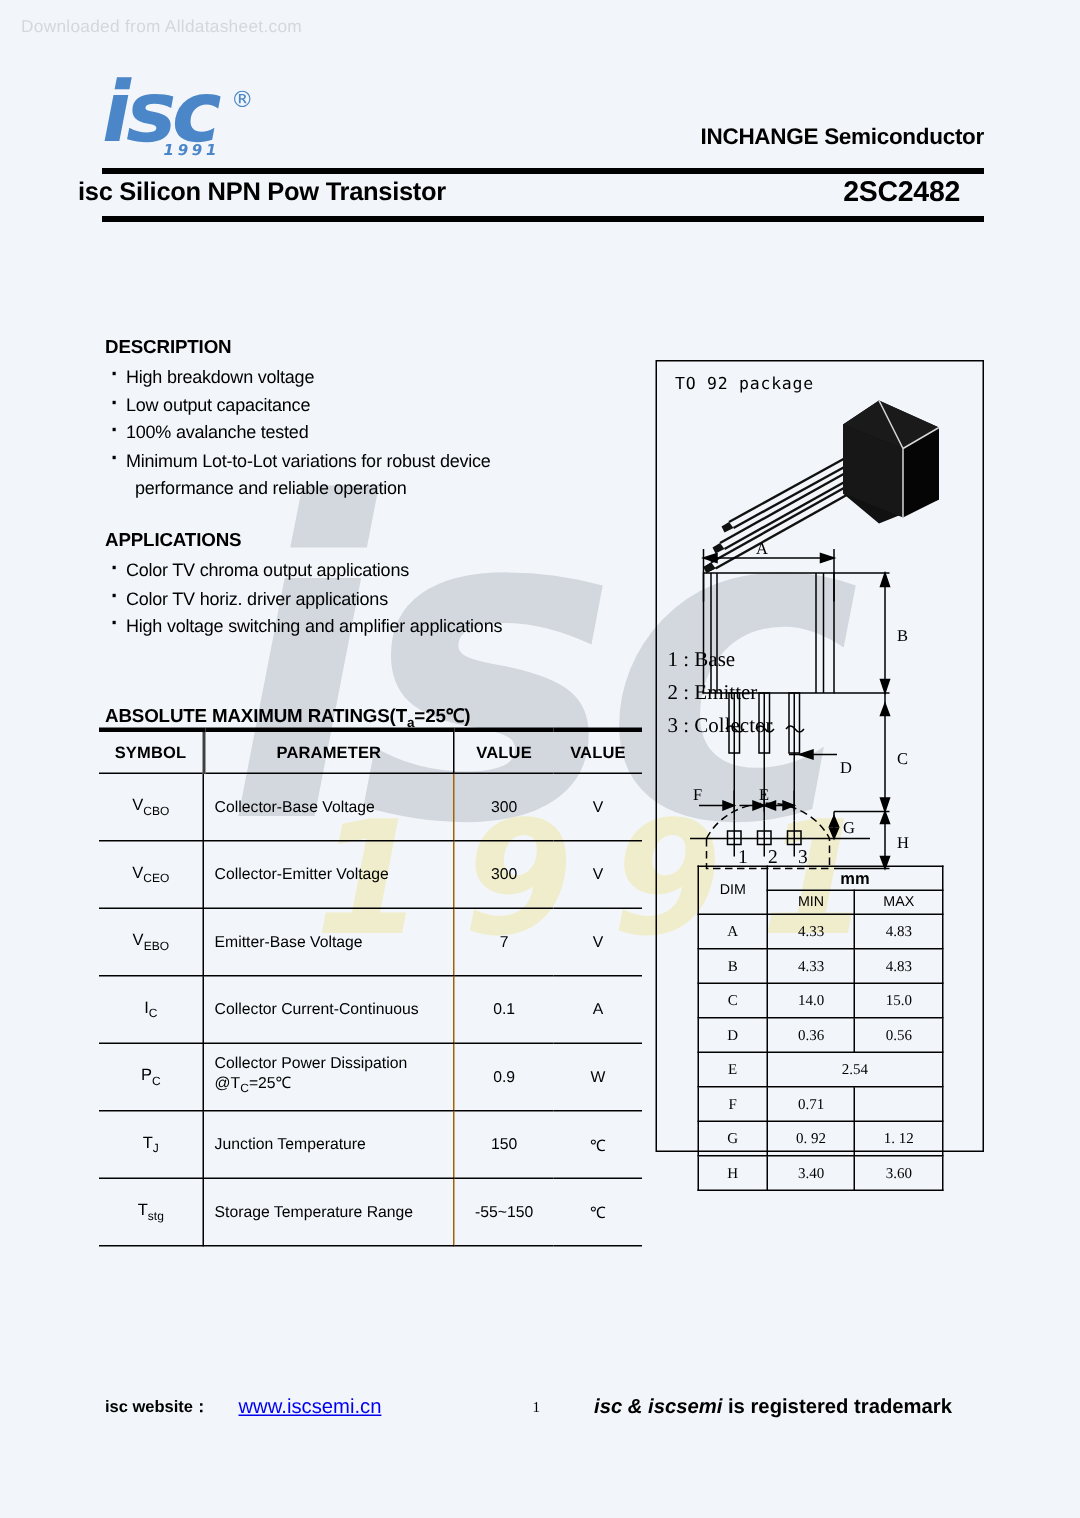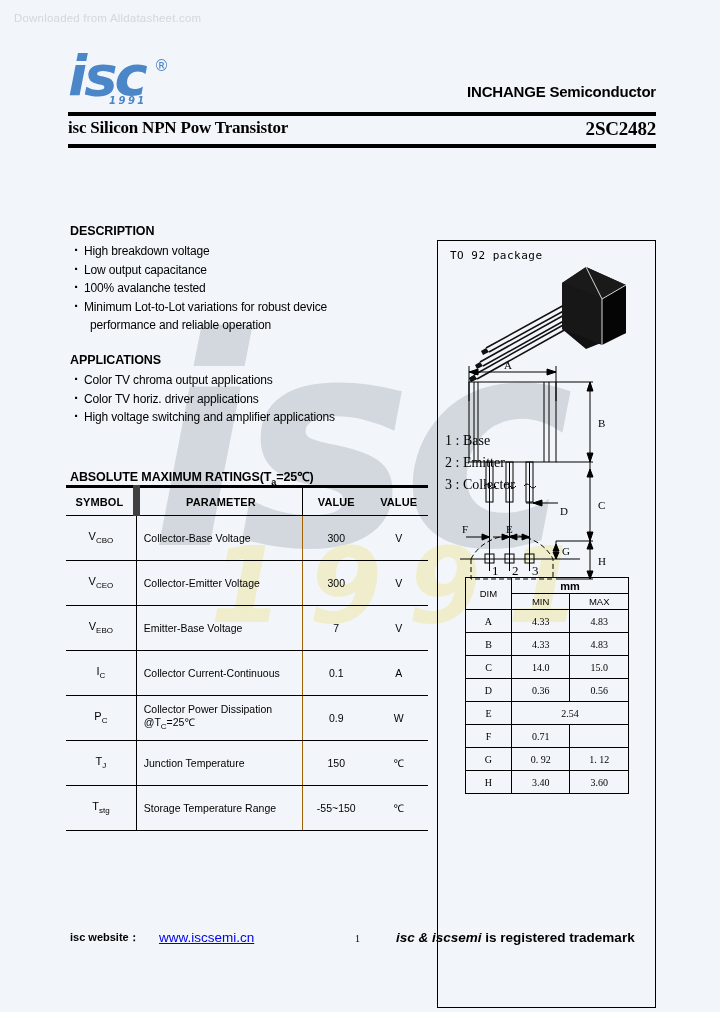--- a/index.html
+++ b/index.html
@@ -125,26 +125,25 @@
     left: 68px;
     width: 588px;
     background: #000;
     z-index: 3;
   }
   #rule-top  { top: 112px; height: 4px; }
   #rule-bot  { top: 144px; height: 4px; }
 
   #title-row {
     position: absolute;
-    left: 68px;
+    left: 52px;
     top: 118px;
     width: 588px;
     height: 26px;
     z-index: 3;
-    font-family: Liberation Serif, serif;
   }
   #doc-title {
     position: absolute;
     left: 0;
     top: 0;
     font-size: 17px;
     font-weight: bold;
     letter-spacing: -.2px;
   }
   #part-no {
@@ -228,41 +227,41 @@
     font-size: 11px;
     height: 27px;
     border-top: 3px solid #000;
     letter-spacing: .1px;
   }
   #ratings-table td.c-sym {
     width: 58px;
     border-right: 1px solid #000;
     font-size: 11px;
   }
-  #ratings-table th.c-sym { border-right: 7px solid #404040; }
+  #ratings-table th.c-sym { border-right: 2px solid #404040; }
   #ratings-table td.c-par {
     width: 186px;
     text-align: left;
     border-right: 1px solid #a16207;
     font-size: 10.5px;
     line-height: 13px;
   }
   #ratings-table th.c-par { border-right: 1px solid #000; }
   #ratings-table td.c-val { width: 58px; }
   #ratings-table td.c-unit { width: 48px; }
   #ratings-table tbody tr { height: 45px; }
   #ratings-table sub { font-size: 8px; }
 
   
   #pkg-panel {
     position: absolute;
     left: 437px;
     top: 240px;
     width: 219px;
-    height: 768px;
+    height: 528px;
     border: 1.5px solid #000;
     box-sizing: border-box;
     background: transparent;
     z-index: 3;
   }
   #pkg-label {
     position: absolute;
     left: 12px;
     top: 8px;
     font-family: "DejaVu Sans Mono", monospace;

